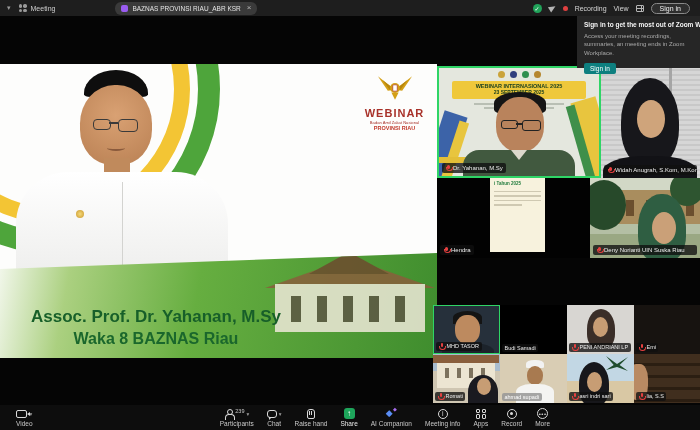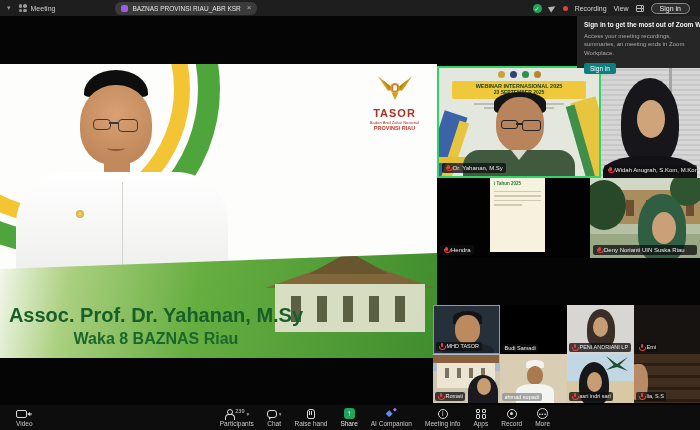--- a/index.html
+++ b/index.html
@@ -75,21 +75,21 @@
     background:linear-gradient(100deg,#f4f8ee 0%,#abd080 16%,#66ae40 45%,#3f8d2e 100%);
     clip-path:polygon(0 16%, 100% 1%, 100% 100%, 0 100%); }
   .bld { position:absolute; right:4px; top:6px; width:168px; height:84px; opacity:.85; }
   .bld .wall { position:absolute; left:10px; top:26px; width:150px; height:48px; background:#efe9da; }
   .bld .roof { position:absolute; left:0; top:0; width:170px; height:30px; background:#8a5f3c;
     clip-path:polygon(0 100%, 50% 0, 100% 100%); }
   .bld .roof2 { position:absolute; left:44px; top:-6px; width:80px; height:22px; background:#6e4a2e;
     clip-path:polygon(0 100%, 50% 0, 100% 100%); }
   .bld .win { position:absolute; top:38px; height:26px; width:10px; background:#5f5646; }
   .sname { position:absolute; left:0; bottom:10px; width:312px; text-align:center; }
-  .sname .l1 { font-size:20px; font-weight:800; color:#175f29;text-align:center; }
+  .sname .l1 { font-size:17px; font-weight:800; color:#175f29;text-align:center; }
   .sname .l2 { font-size:16px; font-weight:800; color:#1a672c; margin-top:3px; }
 
   
   .tile { position:absolute; overflow:hidden; background:#101010; }
   .ntag { position:absolute; left:3px; bottom:3px; display:flex; align-items:center; gap:2px;
     background:rgba(15,15,15,.78); color:#ededed; font-size:6px; line-height:1.1;
     padding:1.5px 3px; border-radius:2px; white-space:nowrap; max-width:95%; overflow:hidden; z-index:5; }
   .ntag.full { right:3px; max-width:none; }
   .ntag.gray { background:rgba(150,150,150,.85); color:#fff; }
   .mic { position:relative; width:6px; height:7px; flex:none; }
@@ -277,21 +277,21 @@
   <div class="logo">
     <svg width="36" height="28" viewBox="0 0 40 30">
       <polygon points="20,17 1,2 12,18" fill="#d4a017"></polygon>
       <polygon points="20,17 39,2 28,18" fill="#d4a017"></polygon>
       <polygon points="20,17 6,6 14,17" fill="#b8860b"></polygon>
       <polygon points="20,17 34,6 26,17" fill="#b8860b"></polygon>
       <circle cx="20" cy="15" r="5.5" fill="#d4a017"></circle>
       <rect x="17.5" y="11.5" width="5" height="7" rx="1" fill="#fff" stroke="#b03a2e" stroke-width="0.8"></rect>
       <polygon points="16,20 24,20 20,28" fill="#d4a017"></polygon>
     </svg>
-    <div class="logo-t">TASOR</div>
+    <div class="logo-t">WEBINAR</div>
     <div class="logo-s1">Badan Amil Zakat Nasional</div>
     <div class="logo-s2">PROVINSI RIAU</div>
   </div>
 
 
   <div class="band">
     <div class="bld">
       <div class="roof"></div>
         <div class="roof2"></div>
         <div class="wall"></div>

